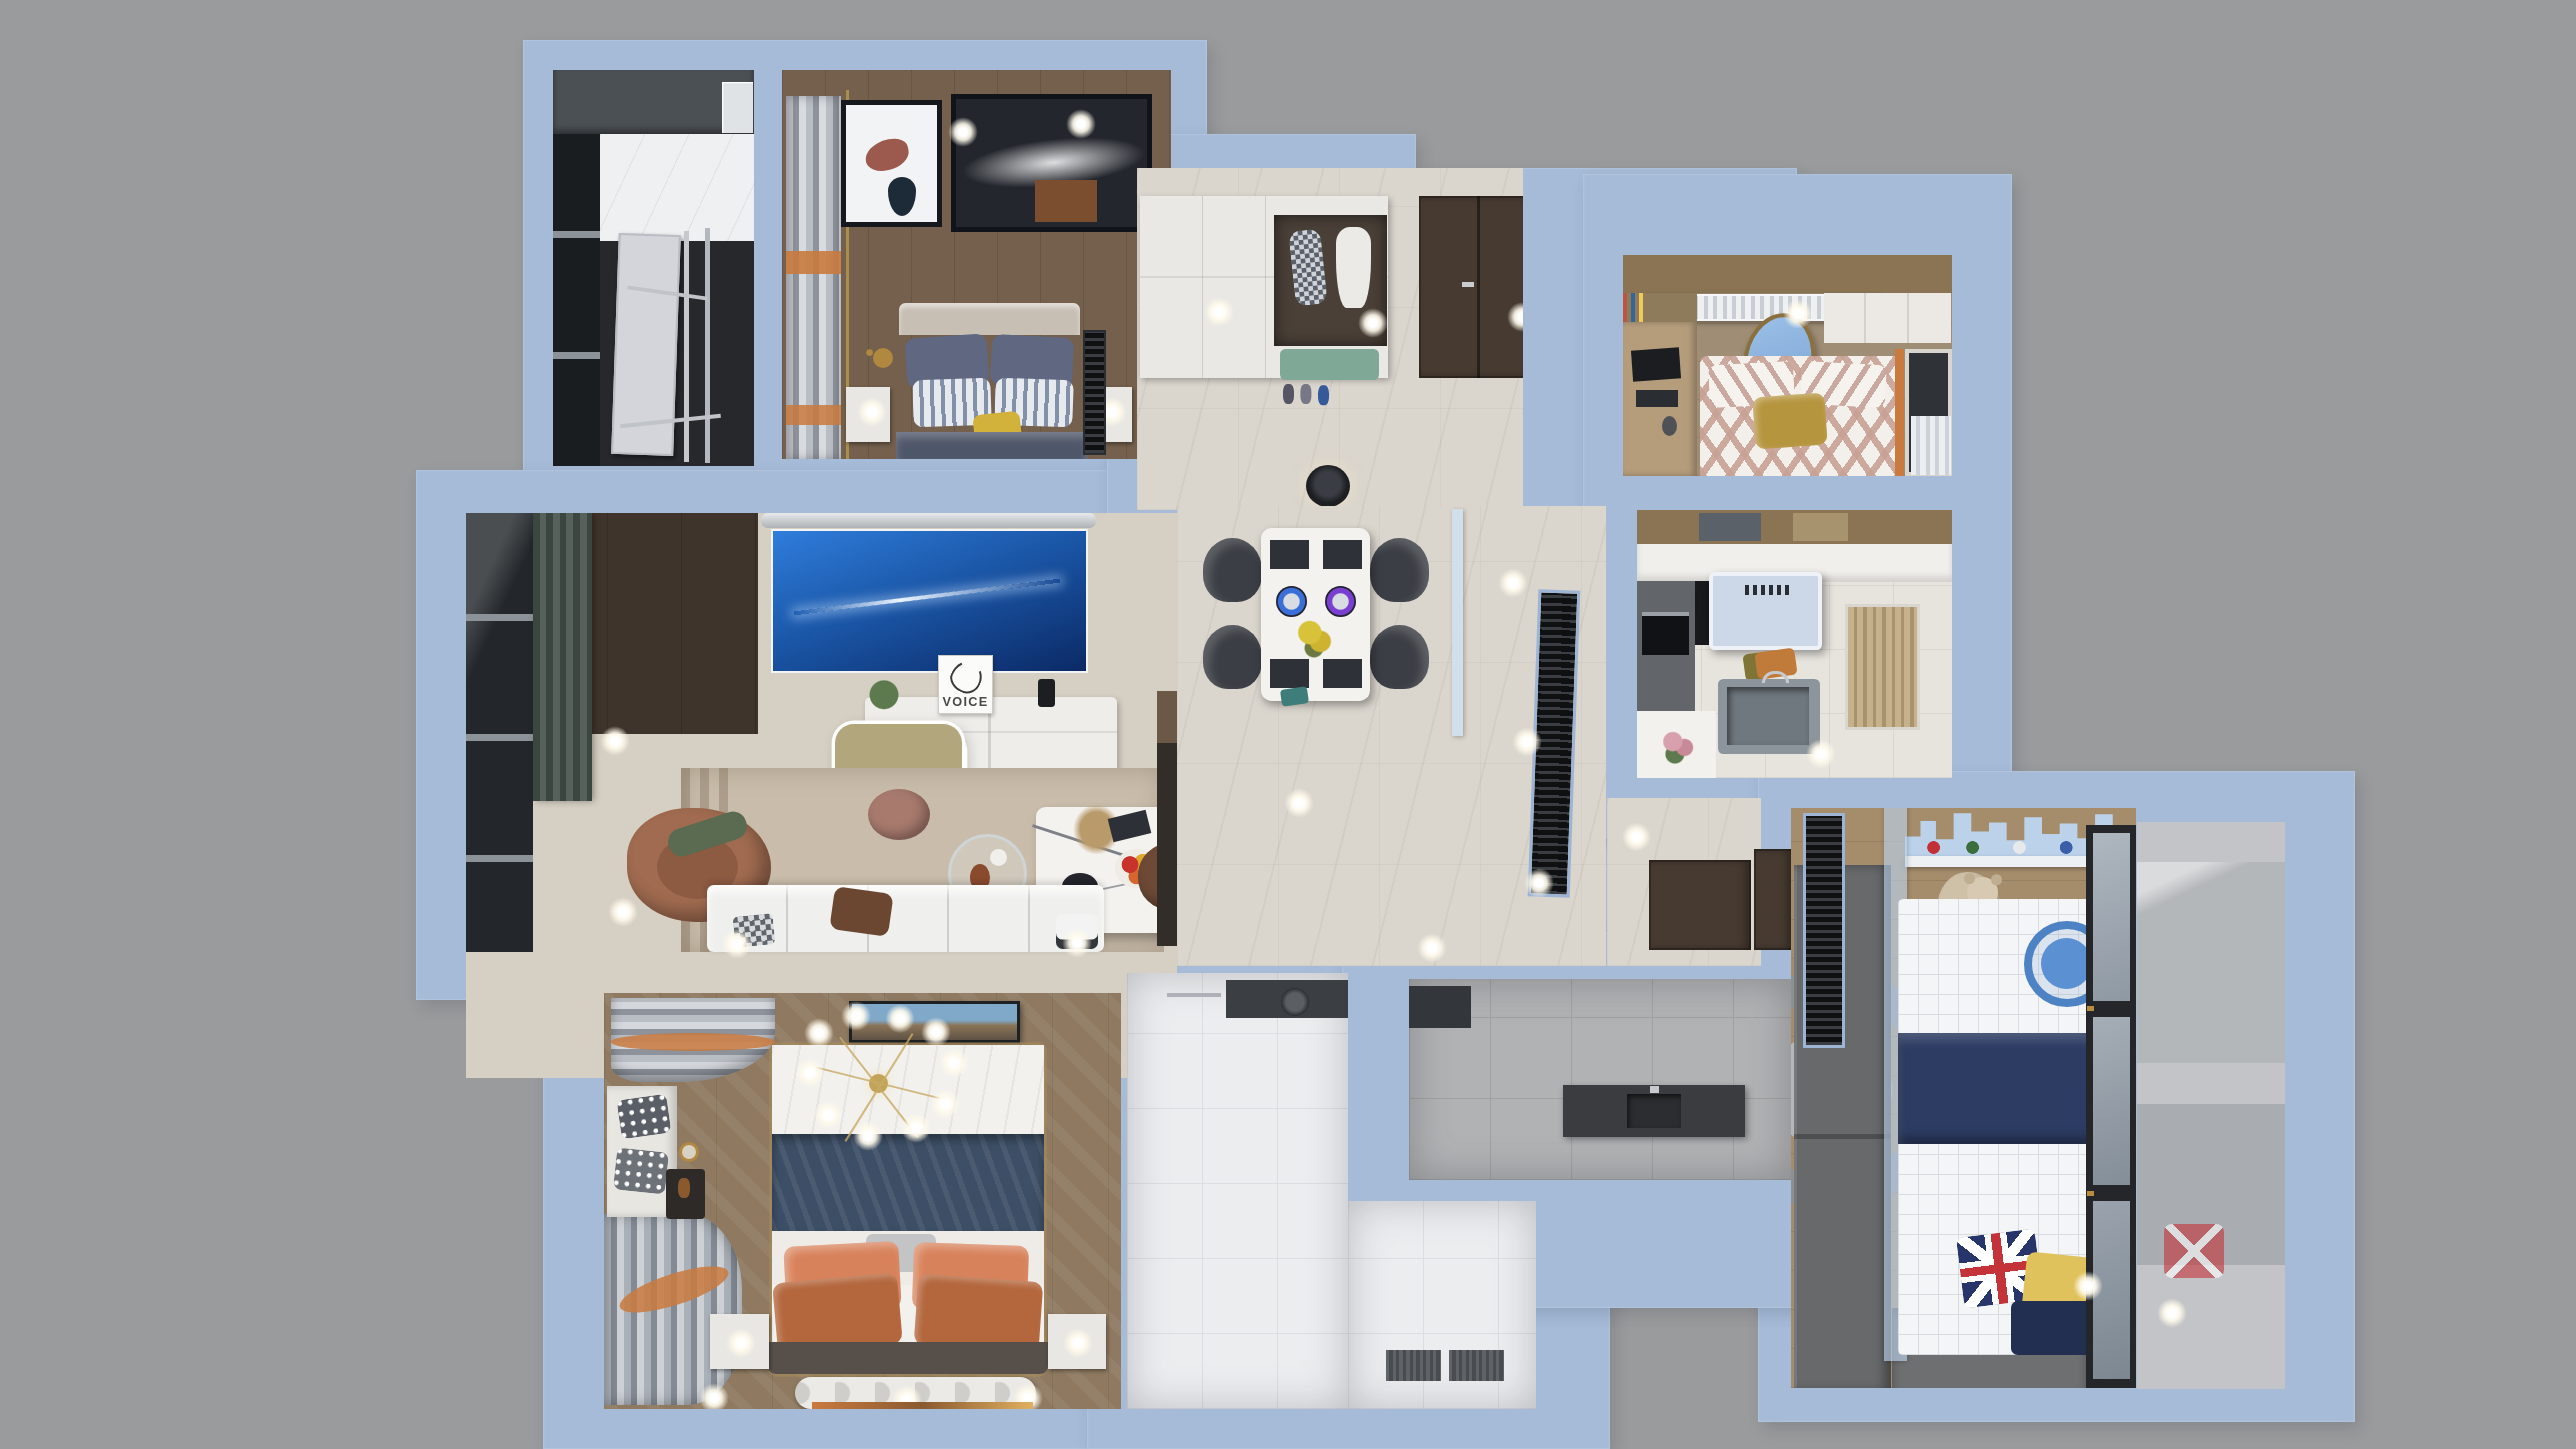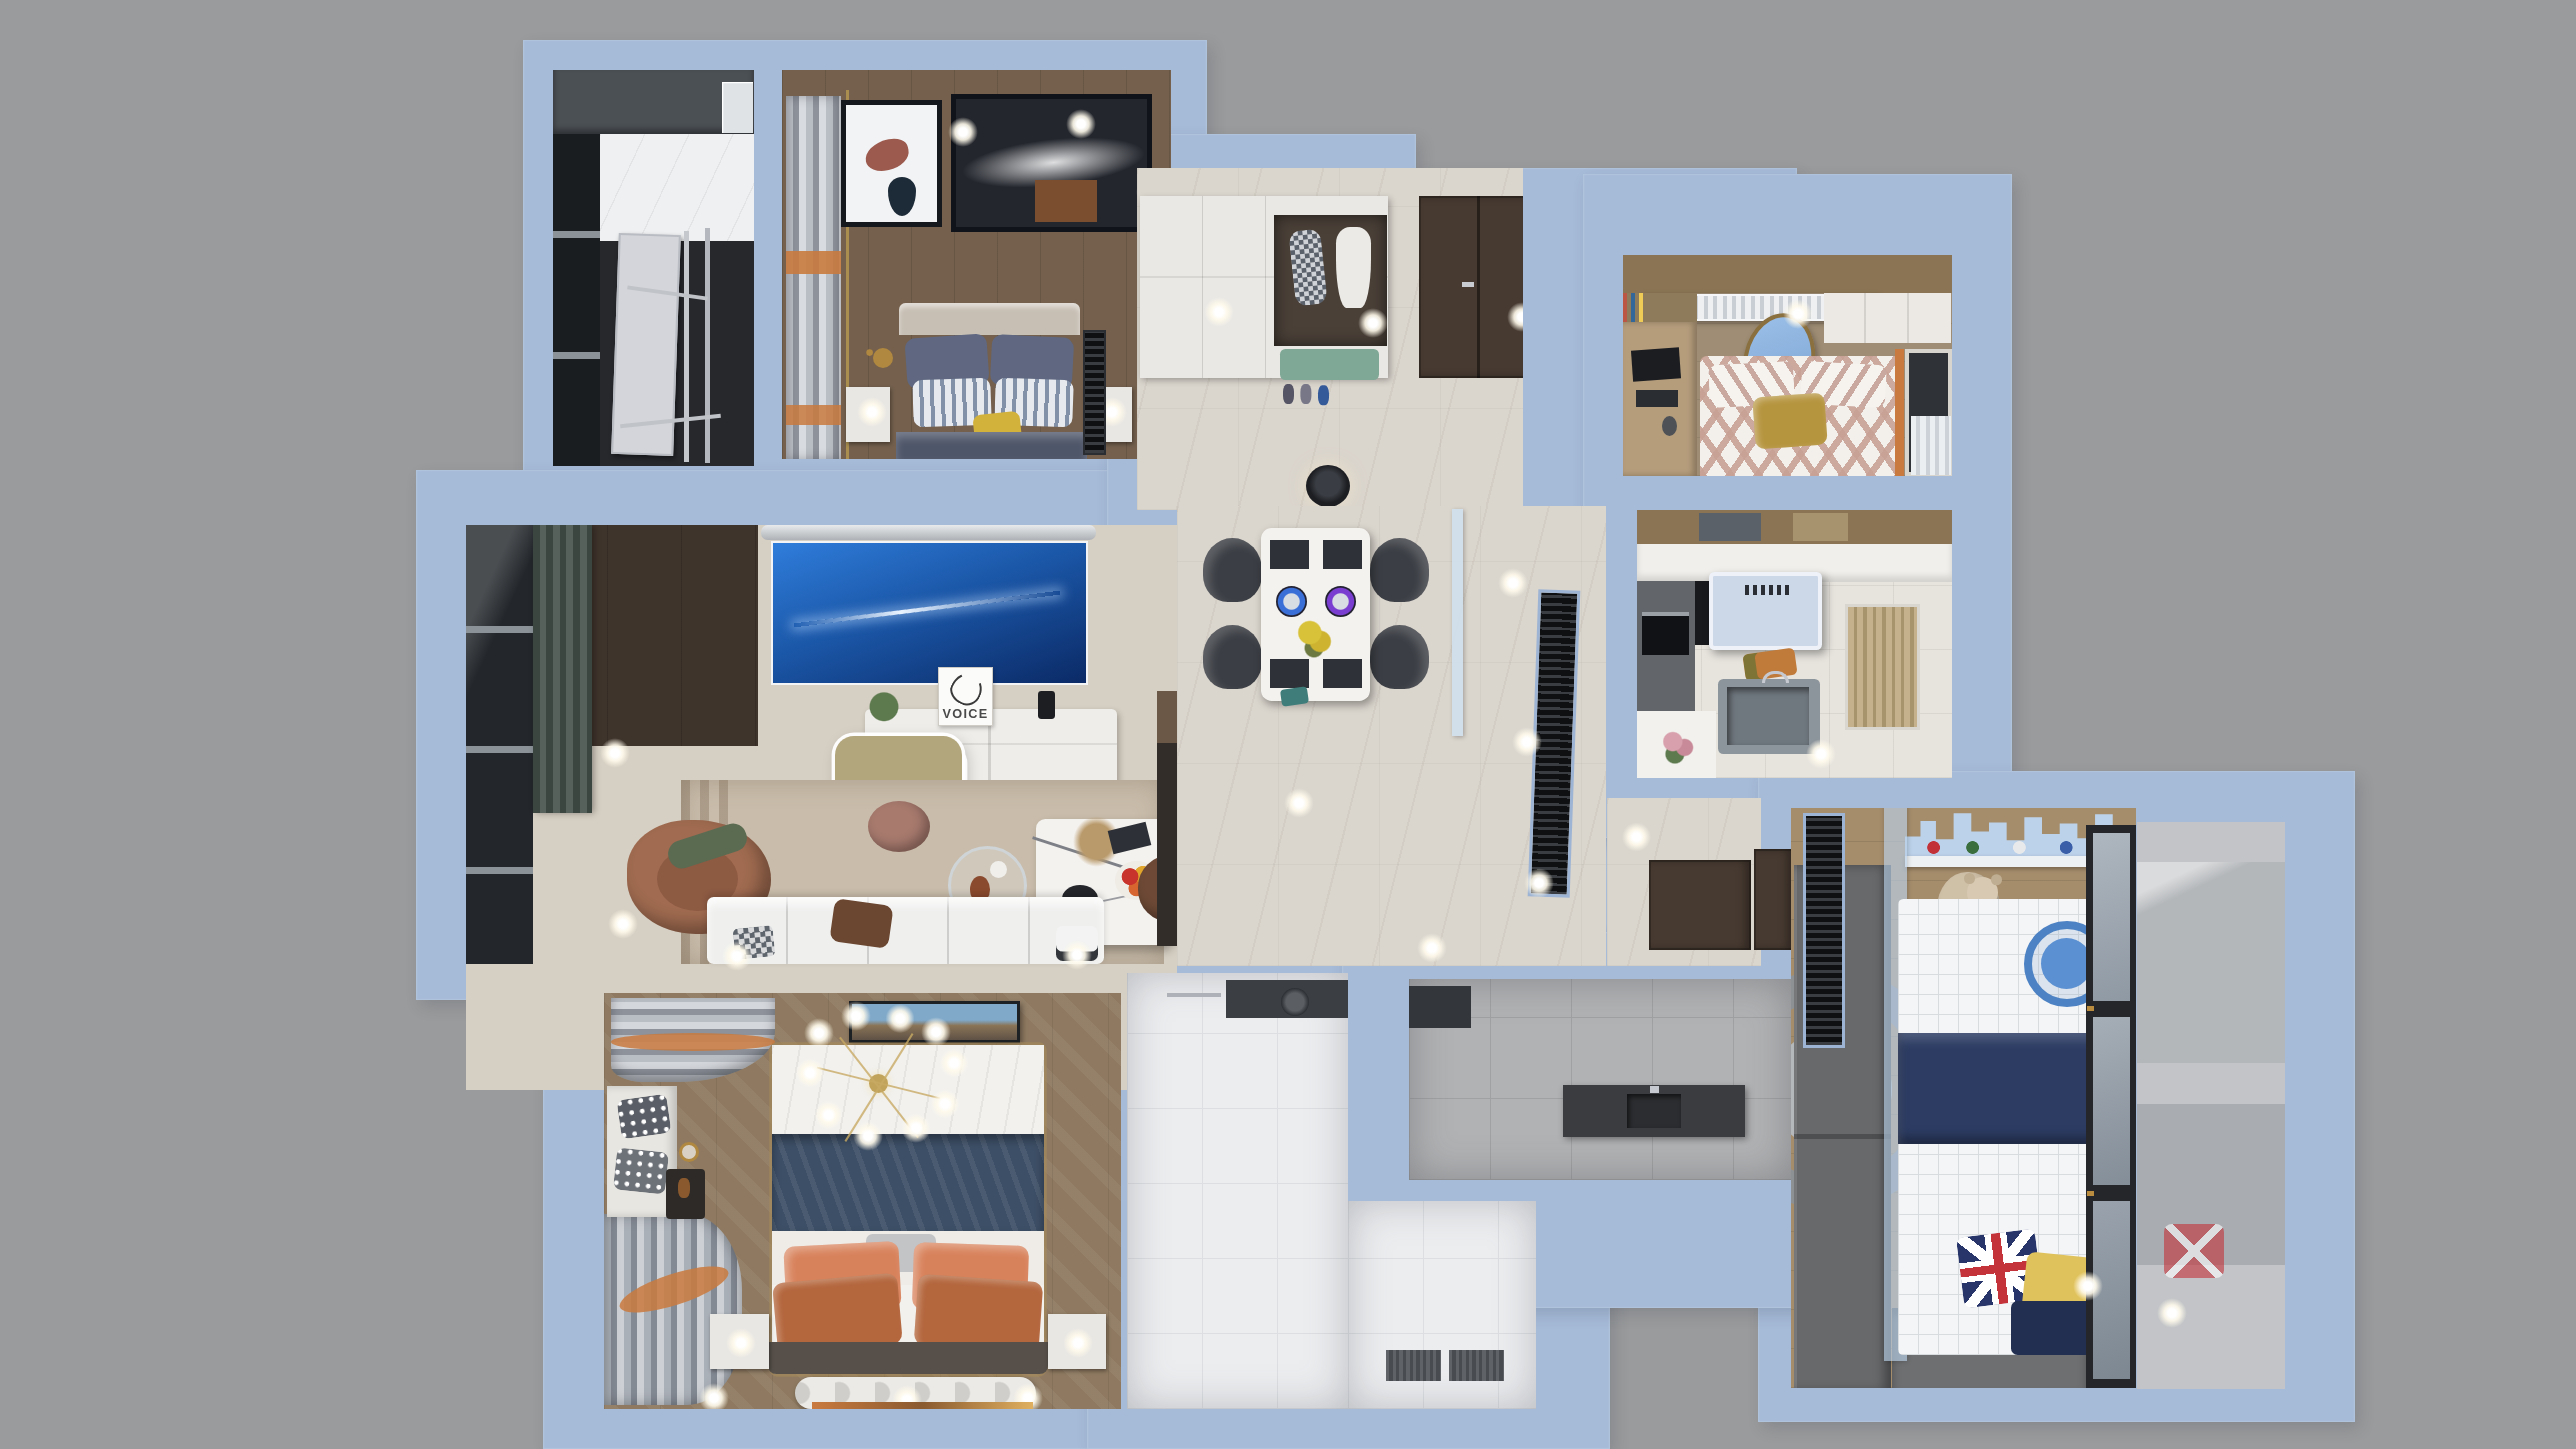--- a/index.html
+++ b/index.html
@@ -91,21 +91,21 @@
     <div style="left:303px;top:317px;width:47px;height:55px;background:#e9e7e3;box-shadow:1.3px 2px 4px rgba(0,0,0,.4);"></div>
     <div class="glint" style="left:75px;top:327px;"></div>
     <div class="glint" style="left:315px;top:327px;"></div>
     <div class="grille-h" style="left:301px;top:260px;width:23px;height:125px;border:2px solid #2a2d31;"></div>
     <div style="left:91px;top:278px;width:20px;height:20px;border-radius:50%;background:#b1883f;box-shadow:-13.4px -5.4px 0 -6.7px #b1883f;"></div>
     <div class="glint" style="left:166px;top:47px;"></div>
     <div class="glint" style="left:284px;top:39px;"></div>
     <div class="glint" style="left:354px;top:107px;"></div>
   </div>
 
-  <div class="room" style="left:466px;top:525px;width:711px;height:565px;background:var(--livingFloor,#d6cfc3);">
+  <div class="room" style="left:466px;top:513px;width:711px;height:565px;background:var(--livingFloor,#d6cfc3);">
     <div style="left:0;top:0;width:67px;height:439px;background:#23272b;
          background-image:linear-gradient(115deg,rgba(255,255,255,.18) 0 18%,transparent 30%);"></div>
     <div style="left:0;top:101px;width:67px;height:6.7px;background:#8b9298;"></div>
     <div style="left:0;top:221px;width:67px;height:6.7px;background:#8b9298;"></div>
     <div style="left:0;top:342px;width:67px;height:6.7px;background:#8b9298;"></div>
     <div style="left:67px;top:0;width:225px;height:221px;
          background:repeating-linear-gradient(90deg,rgba(0,0,0,.15) 0 1.3px,transparent 1.3px 74px),#3f342c;"></div>
     <div style="left:67px;top:0;width:59px;height:288px;
          background:repeating-linear-gradient(90deg,#3c4641 0 6.7px,#55615a 6.7px 13.4px);box-shadow:2.7px 0 6.7px rgba(0,0,0,.35);"></div>
     <div style="left:295px;top:0;width:335px;height:14.8px;background:linear-gradient(#e8eaec,#aeb2b6);border-radius:6.7px;"></div>

